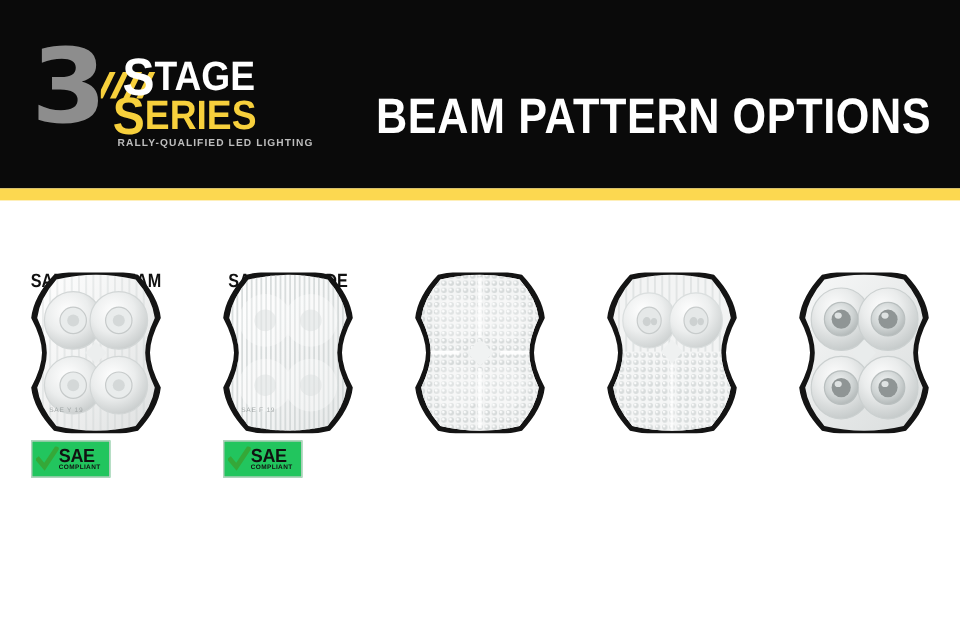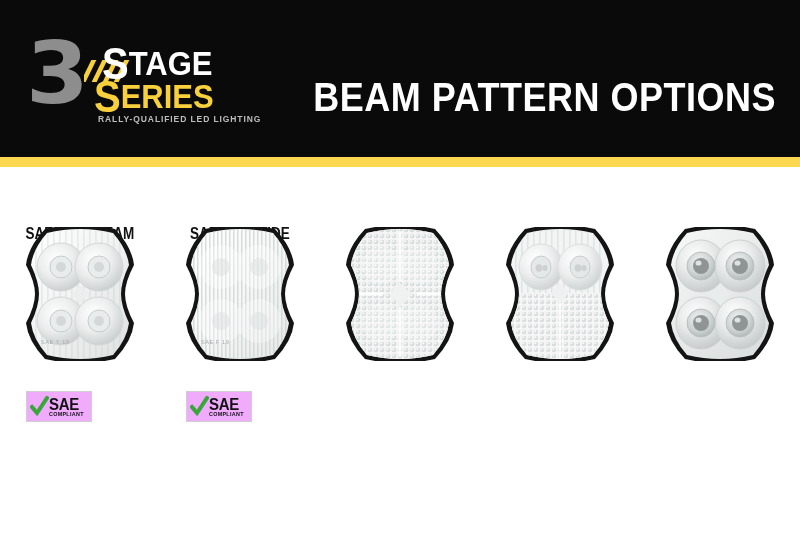--- a/index.html
+++ b/index.html
@@ -138,23 +138,23 @@
     position:absolute;left:24px;bottom:16px;
     font-family:"Liberation Sans", sans-serif;
     font-size:5.5px;
     color:#9aa0a0;
     letter-spacing:0.6px;
     opacity:.85;
   }
 
   
   .badge{
-    position:absolute;top:224px;left:26px;
+    position:absolute;top:200px;left:26px;
     width:66px;height:31px;
-    background:#f0abfc;
+    background:#22c55e;
     border:1px solid #cfcfcf;
     display:flex;align-items:center;
     box-sizing:border-box;
     padding-left:3px;
   }
   .badge .check{
     width:19px;height:22px;flex:none;
     position:relative;
   }
   .badge .check svg{display:block;}

